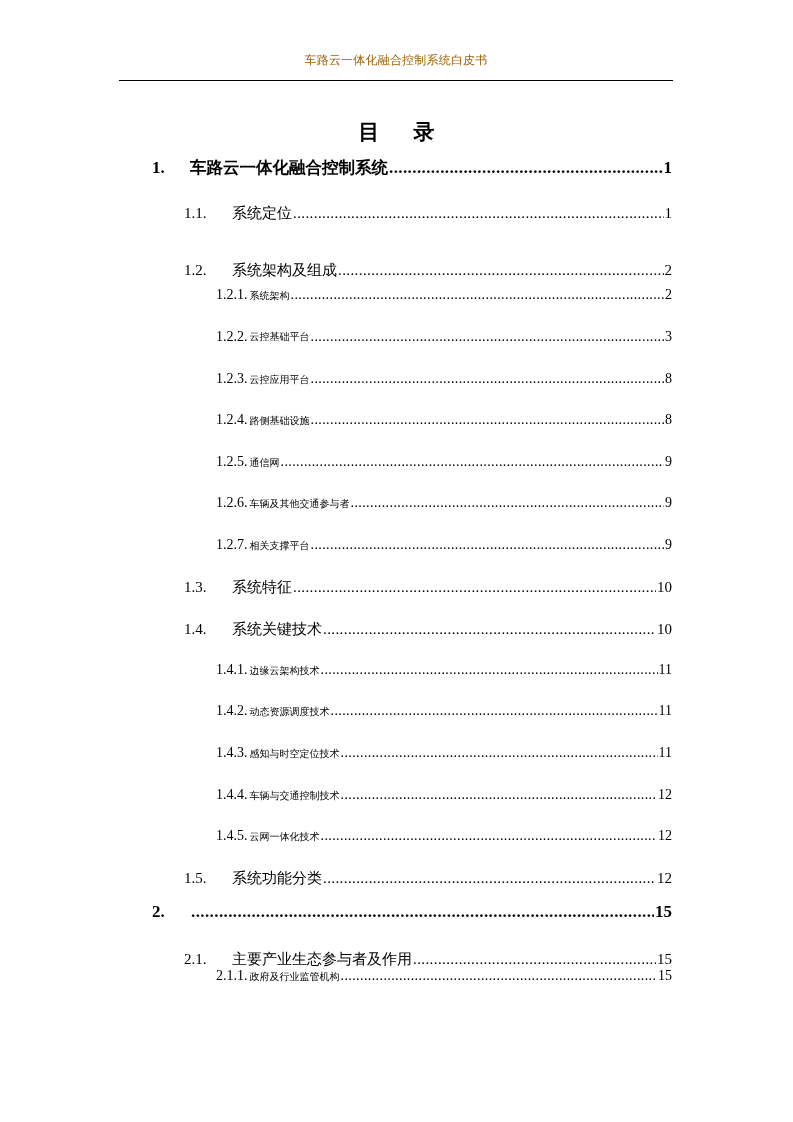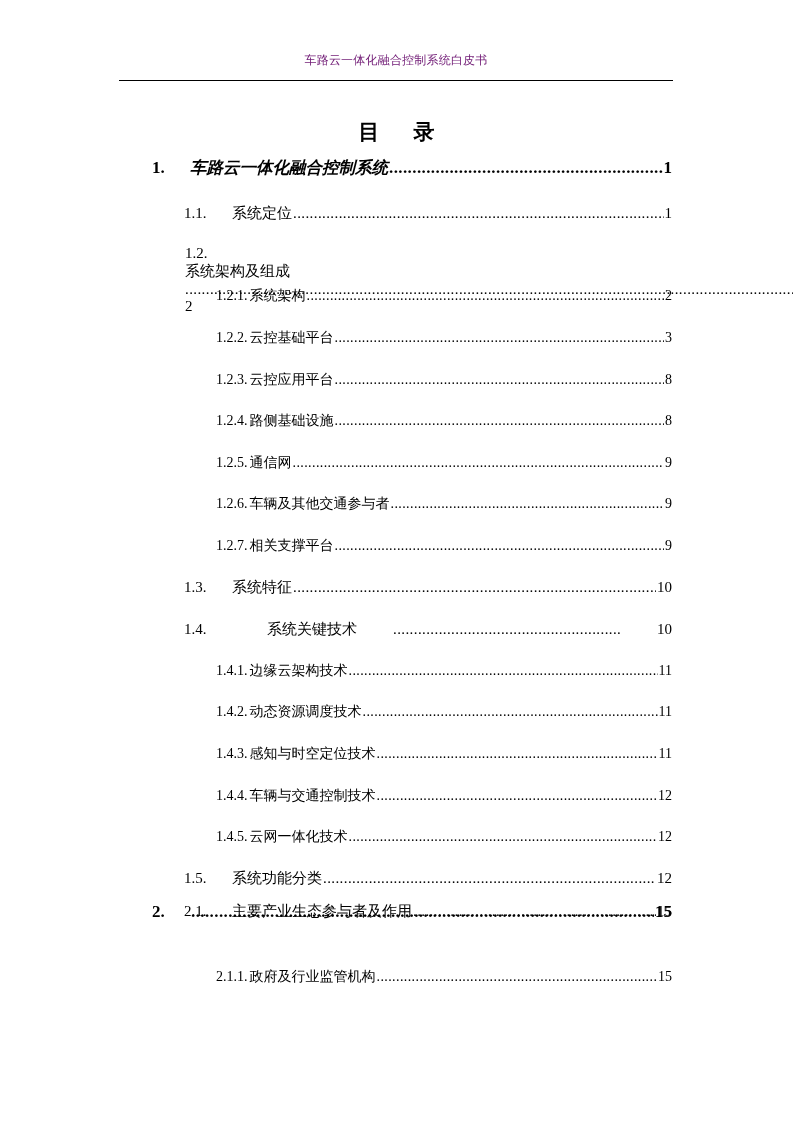--- a/index.html
+++ b/index.html
@@ -1,48 +1,48 @@
 <!DOCTYPE html>
 <html><head>
 <meta charset="utf-8">
 <style>
   html, body { margin: 0; padding: 0; background: #ffffff; }
   body { width: 793px; height: 1122px; position: relative; overflow: hidden;
          font-family: "Liberation Serif", "DejaVu Serif", serif; color: #000; }
   .page-header { position: absolute; left: 119px; top: 52px; width: 554px;
-                 text-align: center; font-size: 12px; color: #701a75; letter-spacing: 0.2px; }
+                 text-align: center; font-size: 12px; color: #a16207; letter-spacing: 0.2px; }
   .header-rule { position: absolute; left: 119px; top: 80px; width: 554px; height: 0;
                  border-top: 1.5px solid #000; }
   .toc-title { position: absolute; left: 0; width: 793px; top: 118px; text-align: center;
                font-family: "DejaVu Sans", "Liberation Sans", sans-serif; font-weight: bold;
                font-size: 21px; letter-spacing: 0; }
   .toc-title .gap { display: inline-block; width: 34px; }
   .toc { position: absolute; left: 0; top: 0; width: 793px; }
   .toc-row { position: absolute; display: flex; align-items: baseline; right: 121px;
              white-space: nowrap; }
   .toc-row .num { flex: none; font-family: "Liberation Serif", serif; }
   .toc-row .label { flex: none; font-family: "DejaVu Sans", "Liberation Sans", sans-serif; }
   .toc-row .leader { flex: 1 1 auto; overflow: hidden; margin: 0 1px;
                      font-family: "Liberation Serif", serif; letter-spacing: 0.4px; }
   .toc-row .leader::before { content: "..............................................................................................................................................................................................................................."; }
   .toc-row .page { flex: none; font-family: "Liberation Serif", serif; }
 
   .lvl1 { left: 152px; font-size: 17px; font-weight: bold; }
   .lvl1 .num { width: 38px; }
-  .lvl1 .label { font-weight: bold; font-size: 16.5px; font-style: italic; }
+  .lvl1 .label { font-weight: bold; font-size: 16.5px; }
   .lvl1 .page { font-weight: bold; }
   .lvl1 .leader { font-weight: bold; }
 
   .lvl2 { left: 184px; font-size: 15px; }
   .lvl2 .num { width: 48px; }
   .lvl2 .label { font-size: 15px; }
 
   .lvl3 { left: 216px; font-size: 14px; }
   .lvl3 .num { margin-right: 2px; }
-  .lvl3 .label { font-size: 14px; }
+  .lvl3 .label { font-size: 10px; }
 </style>
 </head>
 <body>
 
 <div class="page-header">车路云一体化融合控制系统白皮书</div>
 <div class="header-rule"></div>
 
 <div class="toc-title">
   <span>目</span><span class="gap"></span><span>录</span>
 </div>
@@ -53,21 +53,21 @@
       <span class="label">车路云一体化融合控制系统</span>
       <span class="leader"></span>
       <span class="page">1</span>
     </div>
     <div class="toc-row lvl2" style="top: 204px;">
       <span class="num">1.1.</span>
       <span class="label">系统定位</span>
       <span class="leader"></span>
       <span class="page">1</span>
     </div>
-    <div class="toc-row lvl2" style="top: 245px; flex-direction: column;">
+    <div class="toc-row lvl2" style="top: 261px;">
       <span class="num">1.2.</span>
       <span class="label">系统架构及组成</span>
       <span class="leader"></span>
       <span class="page">2</span>
     </div>
     <div class="toc-row lvl3" style="top: 287px;">
       <span class="num">1.2.1.</span>
       <span class="label">系统架构</span>
       <span class="leader"></span>
       <span class="page">2</span>
@@ -107,21 +107,21 @@
       <span class="label">相关支撑平台</span>
       <span class="leader"></span>
       <span class="page">9</span>
     </div>
     <div class="toc-row lvl2" style="top: 578px;">
       <span class="num">1.3.</span>
       <span class="label">系统特征</span>
       <span class="leader"></span>
       <span class="page">10</span>
     </div>
-    <div class="toc-row lvl2" style="top: 620px; gap: 35px;">
+    <div class="toc-row lvl2" style="top: 620px;">
       <span class="num">1.4.</span>
       <span class="label">系统关键技术</span>
       <span class="leader"></span>
       <span class="page">10</span>
     </div>
     <div class="toc-row lvl3" style="top: 662px;">
       <span class="num">1.4.1.</span>
       <span class="label">边缘云架构技术</span>
       <span class="leader"></span>
       <span class="page">11</span>
@@ -154,21 +154,21 @@
       <span class="num">1.5.</span>
       <span class="label">系统功能分类</span>
       <span class="leader"></span>
       <span class="page">12</span>
     </div>
     <div class="toc-row lvl1" style="top: 902px;">
       <span class="num">2.</span>
       <span class="leader"></span>
       <span class="page">15</span>
     </div>
-    <div class="toc-row lvl2" style="top: 902px;">
+    <div class="toc-row lvl2" style="top: 950px;">
       <span class="num">2.1.</span>
       <span class="label">主要产业生态参与者及作用</span>
       <span class="leader"></span>
       <span class="page">15</span>
     </div>
     <div class="toc-row lvl3" style="top: 968px;">
       <span class="num">2.1.1.</span>
       <span class="label">政府及行业监管机构</span>
       <span class="leader"></span>
       <span class="page">15</span>

